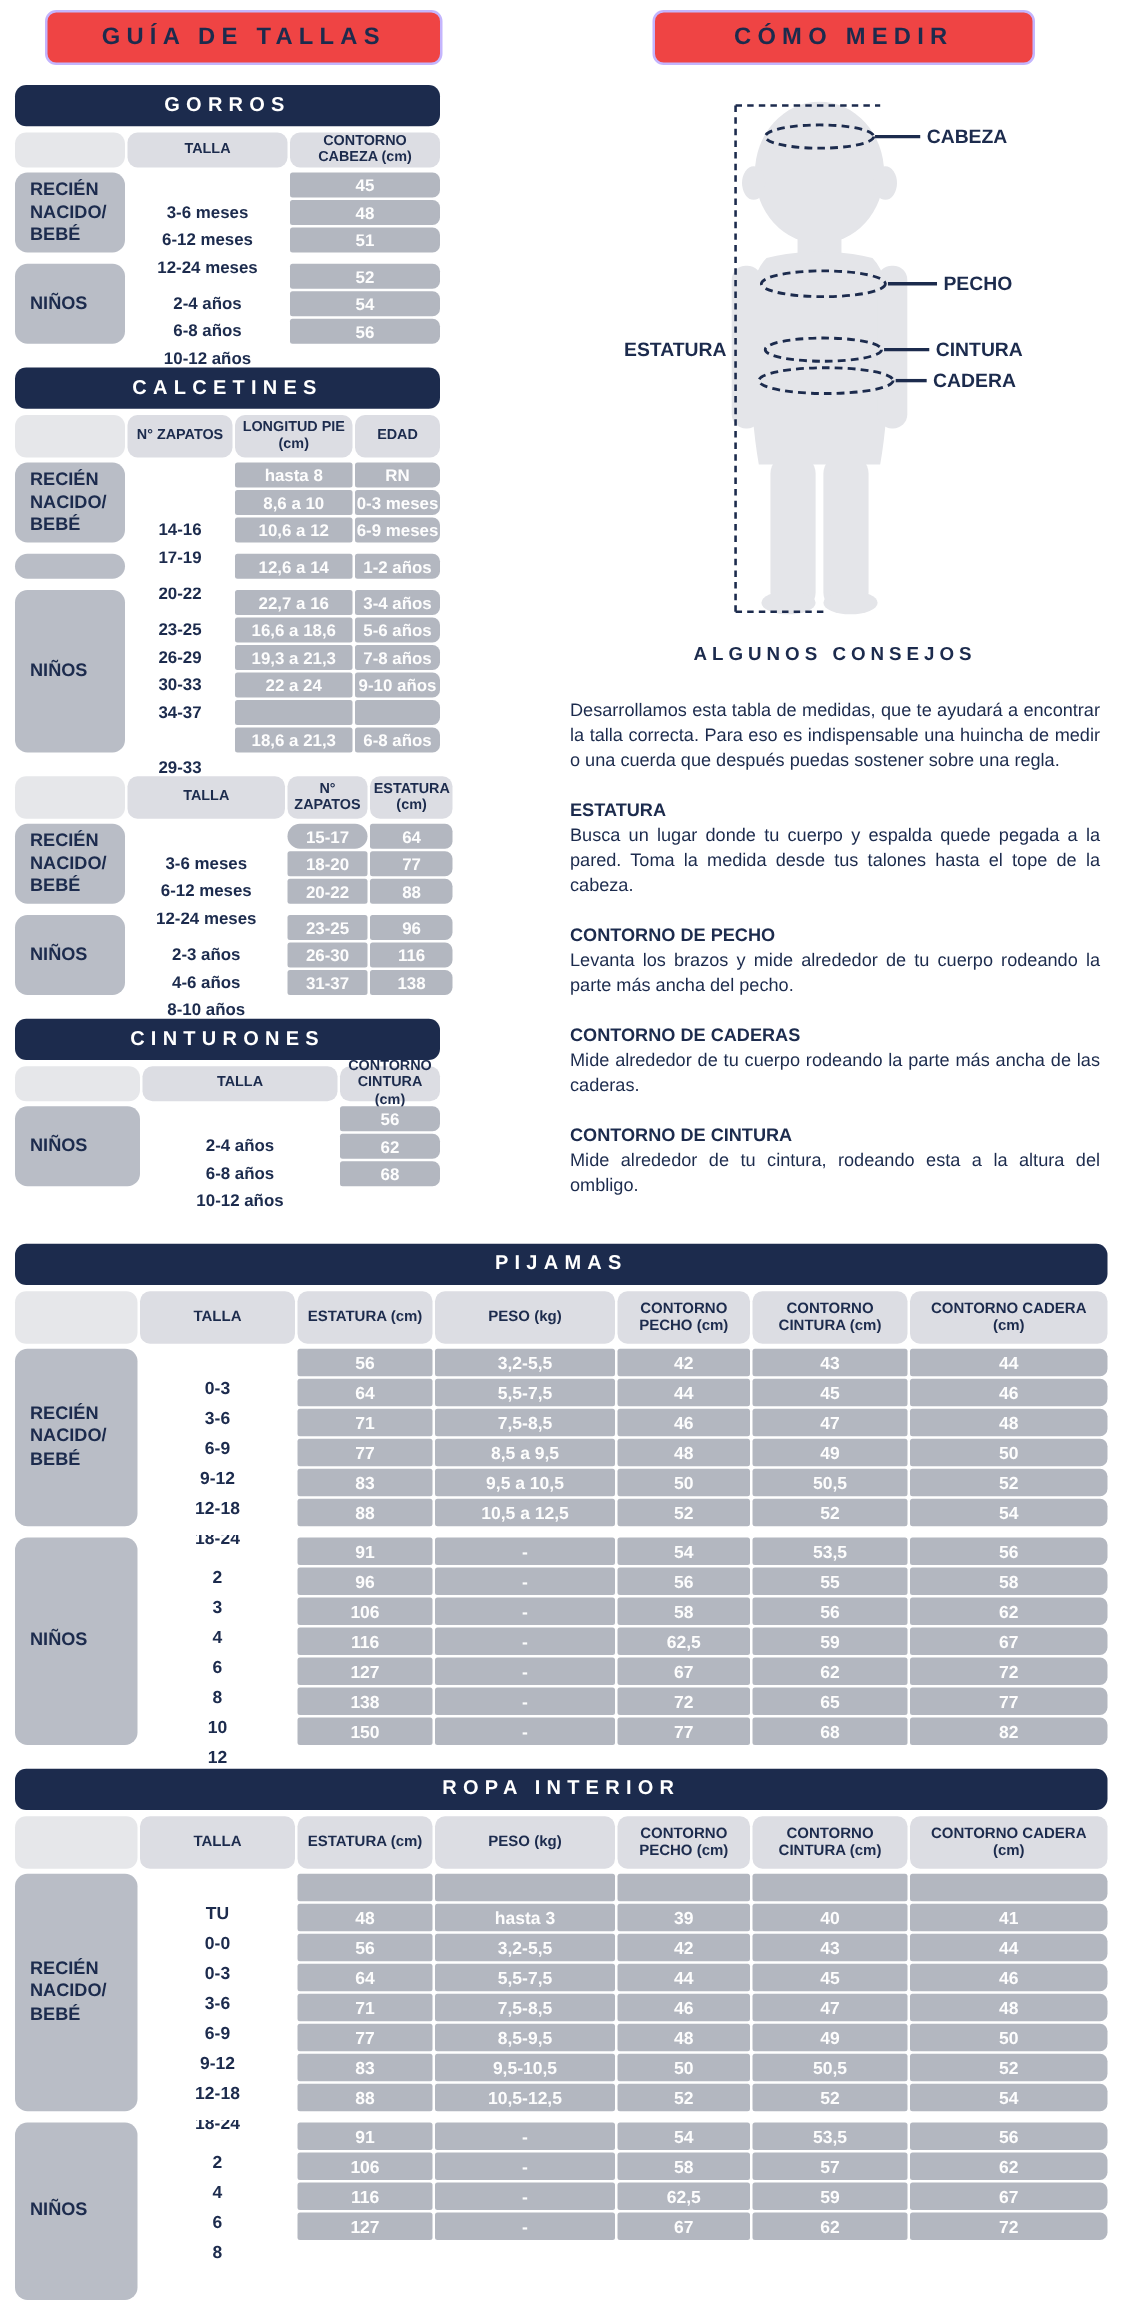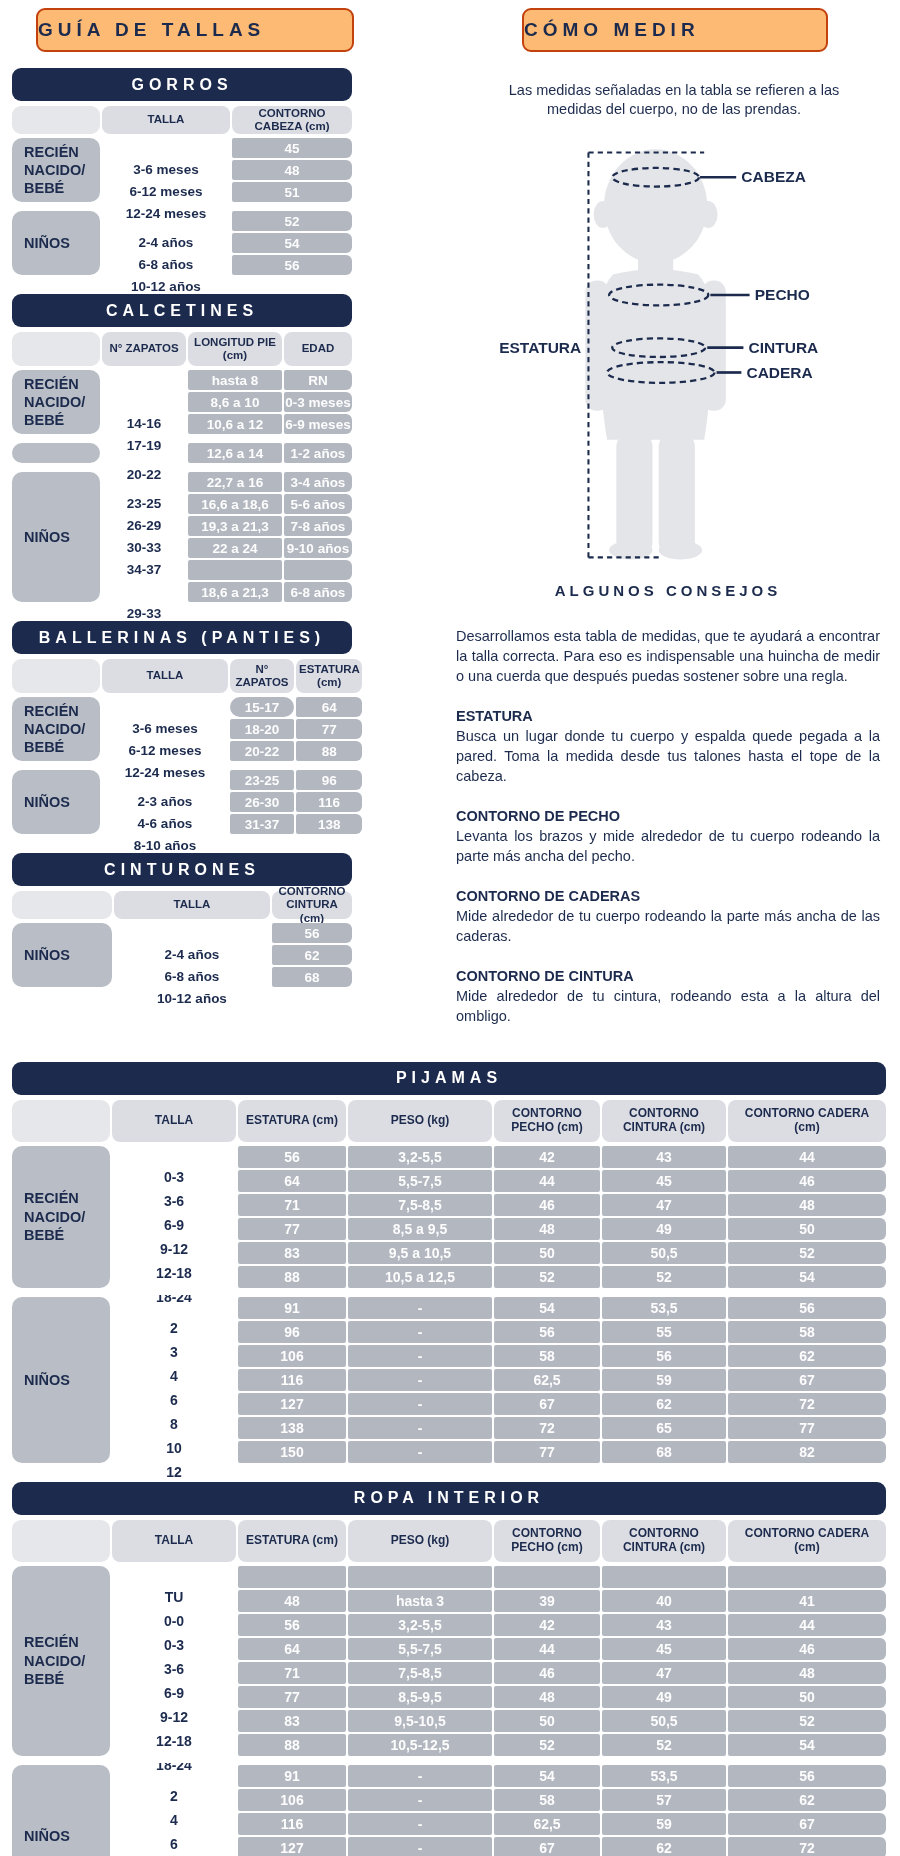--- a/index.html
+++ b/index.html
@@ -4,22 +4,22 @@
 <style>
   html,body{margin:0;padding:0;background:#ffffff;}
   body{font-family:"Liberation Sans", sans-serif; color:#1c2b4d;}
   .page{width:900px;min-height:1856px;box-sizing:border-box;padding:8px 14px 24px 12px;background:#fff;}
 
   
   .top{display:grid;grid-template-columns:340px 1fr;column-gap:104px;}
   .right-col{display:flex;flex-direction:column;align-items:flex-start;}
 
   
-  .title-box{border:2px solid #c2410c;border-radius:9px;height:40px;display:flex;align-items:center;
-             font-weight:bold;font-size:19px;letter-spacing:5px;color:#1c2b4d;background:#fdba74;}
+  .title-box{border:2px solid #c4b5fd;border-radius:9px;height:40px;display:flex;align-items:center;justify-content:center;
+             font-weight:bold;font-size:19px;letter-spacing:5px;color:#1c2b4d;background:#ef4444;}
   .title-left{width:314px;margin-left:24px;margin-bottom:16px;}
   .title-right{width:302px;margin-left:66px;margin-bottom:14px;}
 
   
   .section-bar{background:#1c2b4d;border-radius:9px;height:33px;display:flex;align-items:center;justify-content:center;
                color:#fff;font-weight:bold;font-size:16px;letter-spacing:5px;margin-bottom:5px;}
 
   
   .size-table{margin-bottom:19px;}
   .tgrid{display:grid;gap:2px;background:#fff;}
@@ -124,23 +124,20 @@
             <div class="dcell clast" style="grid-area: 11 / 4;">9-10 años</div>
             <div class="dcell navy cfirst" style="grid-area: 12 / 2;"></div>
             <div class="dcell" style="grid-area: 12 / 3;"></div>
             <div class="dcell clast" style="grid-area: 12 / 4;"></div>
             <div class="dcell navy cfirst" style="grid-area: 13 / 2;">29-33</div>
             <div class="dcell" style="grid-area: 13 / 3;">18,6 a 21,3</div>
             <div class="dcell clast" style="grid-area: 13 / 4;">6-8 años</div>
           </div>
         </div>
       <div class="size-table">
-          <div class="section-bar">
-            <div class="">BALLERINAS (PANTIES)</div>
-          </div>
           <div class="tgrid" style="grid-template-columns: 88px 126px 64px 1fr; grid-template-rows: 36px 20px 20px 20px 5px 20px 20px 20px;">
             <div class="corner-cell" style="grid-area: 1 / 1;"></div>
             <div class="hcell" style="grid-area: 1 / 2;">TALLA</div>
             <div class="hcell" style="grid-area: 1 / 3;">N° ZAPATOS</div>
             <div class="hcell" style="grid-area: 1 / 4;">ESTATURA (cm)</div>
             <div class="gblock" style="grid-area: 2 / 1 / span 3;">RECIÉN NACIDO/ BEBÉ</div>
             <div class="dcell navy cfirst" style="grid-area: 2 / 2;">3-6 meses</div>
             <div class="dcell" style="grid-area: 2 / 3; border-radius: 10px;">15-17</div>
             <div class="dcell clast" style="grid-area: 2 / 4;">64</div>
             <div class="dcell navy cfirst" style="grid-area: 3 / 2;">6-12 meses</div>
@@ -179,21 +176,20 @@
             <div class="dcell clast" style="grid-area: 4 / 3;">68</div>
           </div>
         </div>
     </div>
 
     <div class="right-col">
       <div class="title-box title-right">
         <span>CÓMO MEDIR</span>
       </div>
 
-      <p class="intro-text">Las medidas señaladas en la tabla se refieren a las medidas del cuerpo, no de las prendas.</p>
 
       <div class="diagram-wrap">
         <svg width="424" height="438" viewBox="0 0 410 424">
 
           <g fill="#e4e5e9">
             <ellipse cx="193" cy="66" rx="50" ry="55"></ellipse>
             <ellipse cx="142" cy="74" rx="9" ry="13"></ellipse>
             <ellipse cx="244" cy="74" rx="9" ry="13"></ellipse>
             <rect x="176" y="106" width="34" height="32"></rect>
             <path d="M152,132 Q193,122 234,132 Q250,148 248,198 Q246,258 240,292 L146,292 Q140,258 138,198 Q136,148 152,132 Z"></path>

